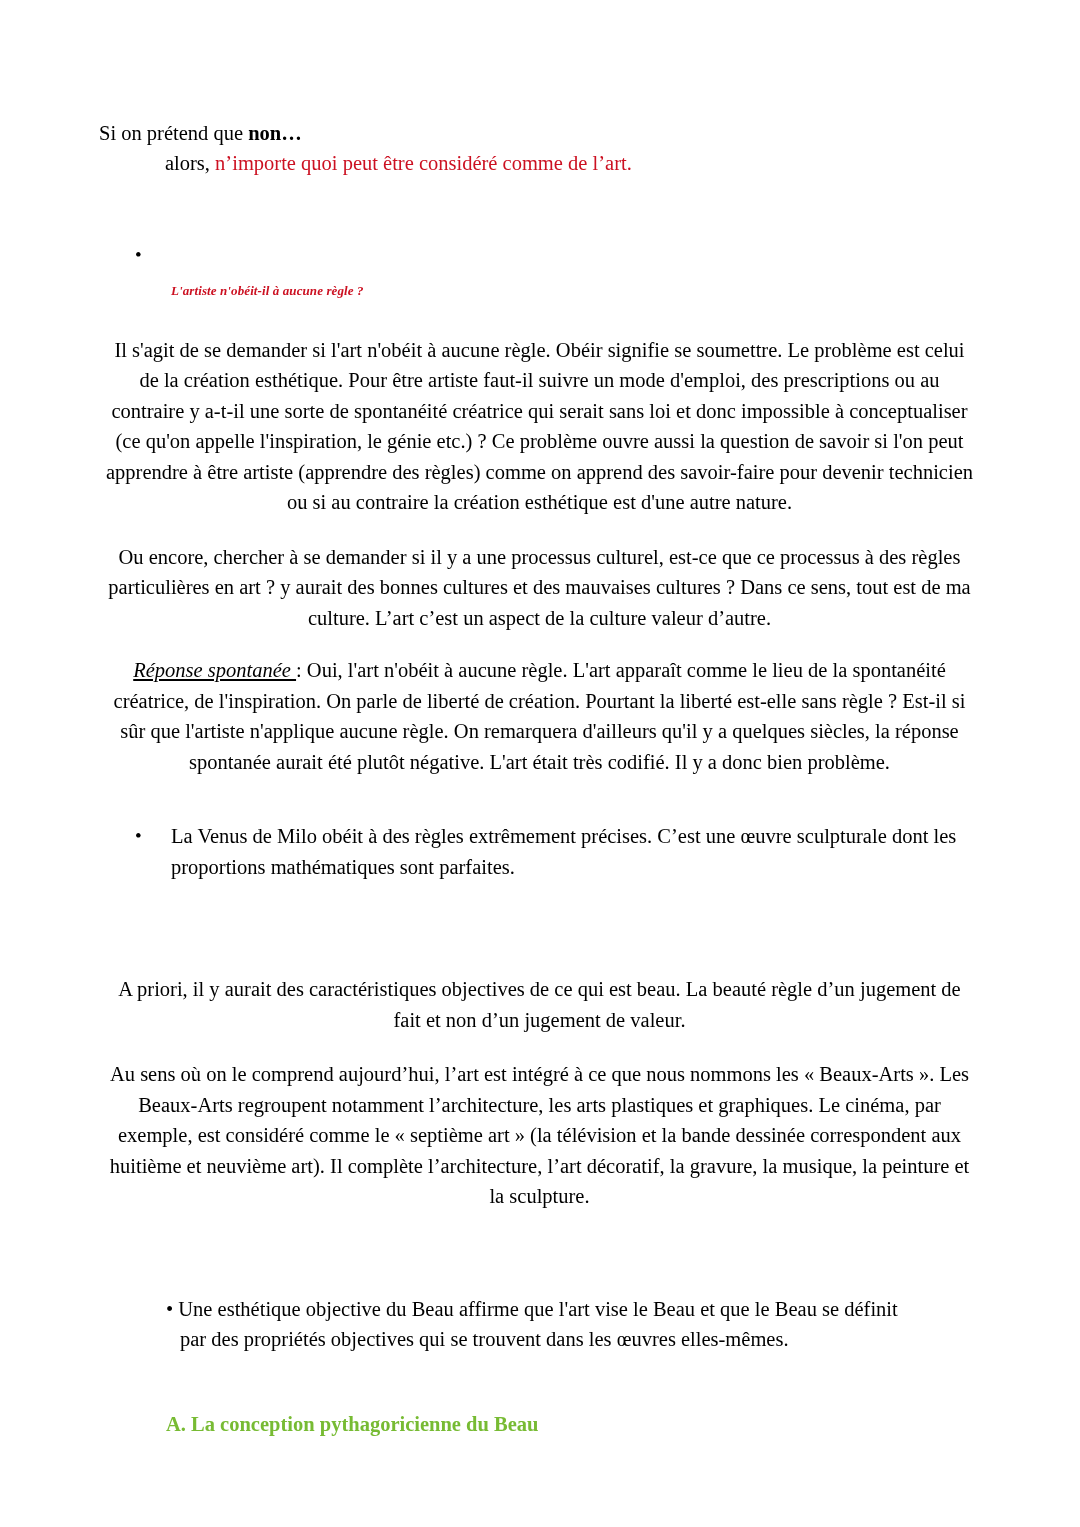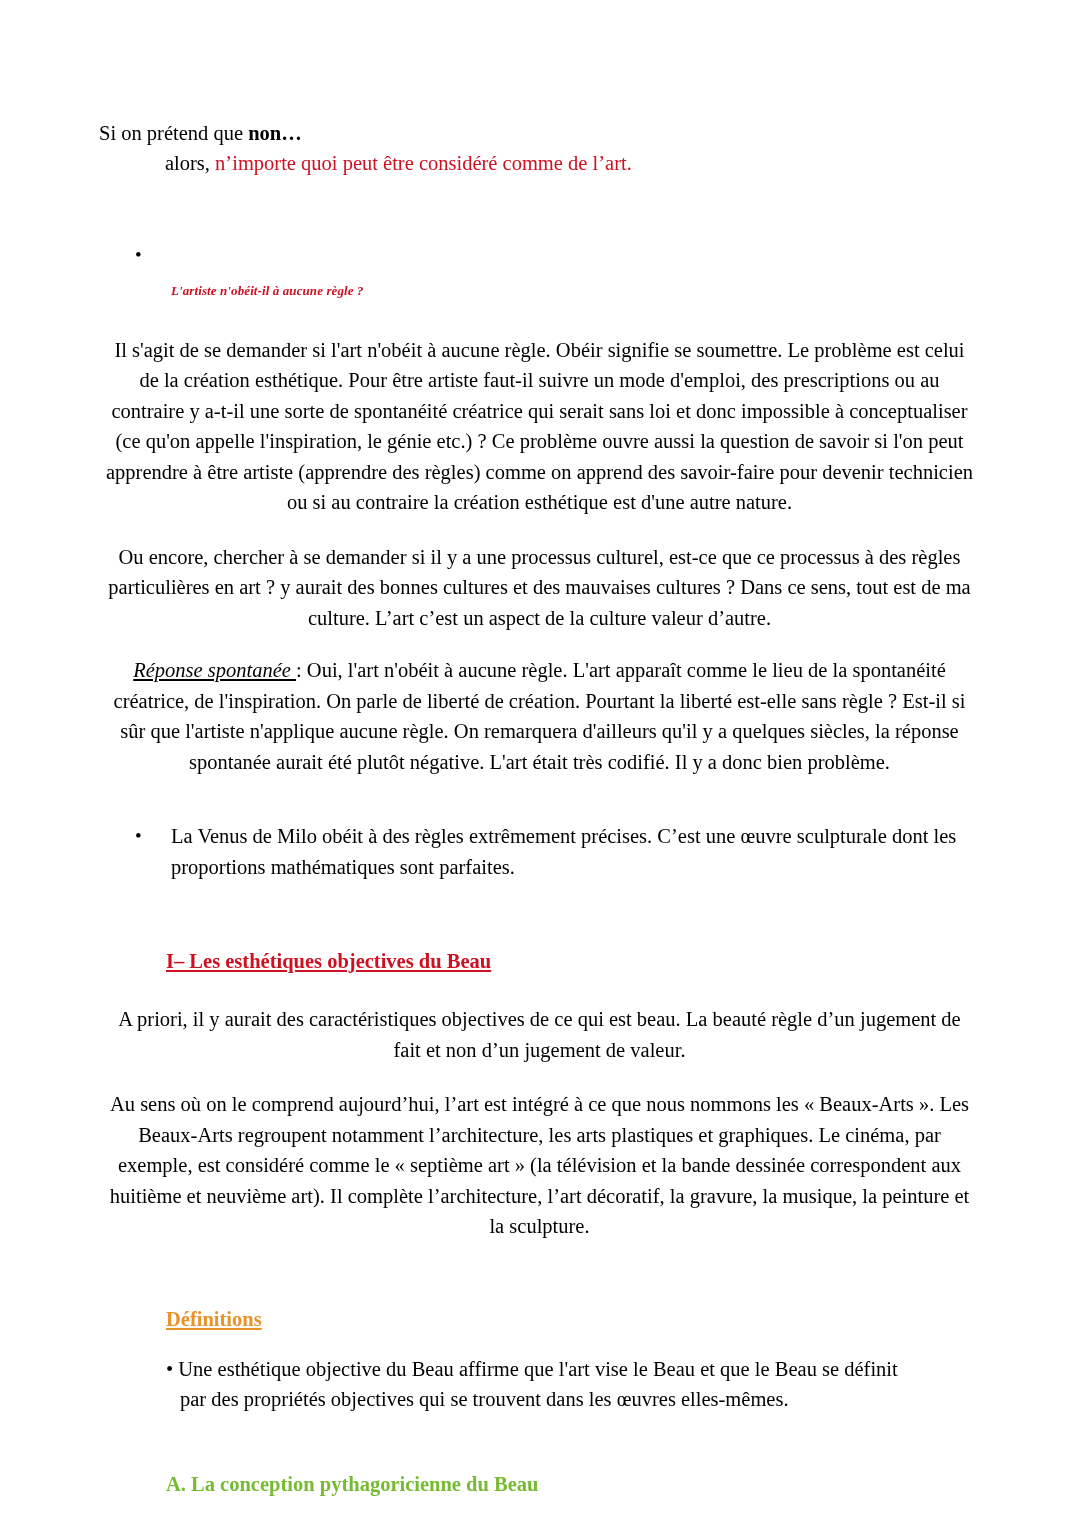--- a/index.html
+++ b/index.html
@@ -172,34 +172,32 @@
     <div class="sp-20"></div>
 
     <div class="bullet-row">
       <div class="bullet-mark">•</div>
       <div class="bullet-body">La Venus de Milo obéit à des règles extrêmement précises. C’est une œuvre sculpturale dont les proportions mathématiques sont parfaites.</div>
     </div>
 
     <div class="sp-38"></div>
     <div class="sp-26"></div>
 
-    <div class="h-roman">I– Les esthétiques objectives du Beau </div>
 
     <div class="sp-24"></div>
 
     <p class="para">A priori, il y aurait des caractéristiques objectives de ce qui est beau. La beauté règle d’un jugement de fait et non d’un jugement de valeur.</p>
 
     <div class="sp-16"></div>
 
     <p class="para">Au sens où on le comprend aujourd’hui, l’art est intégré à ce que nous nommons les « Beaux-Arts ». Les Beaux-Arts regroupent notamment l’architecture, les arts plastiques et graphiques. Le cinéma, par exemple, est considéré comme le « septième art » (la télévision et la bande dessinée correspondent aux huitième et neuvième art). Il complète l’architecture, l’art décoratif, la gravure, la musique, la peinture et la sculpture.</p>
 
     <div class="sp-38"></div>
     <div class="sp-20"></div>
 
-    <div class="h-defs">Définitions</div>
 
     <div class="sp-20"></div>
 
     <div class="dot-block">
       <span class="dot-line">• Une esthétique objective du Beau affirme que l'art vise le Beau et que le Beau se définit</span>
       <span class="cont">par des propriétés objectives qui se trouvent dans les œuvres elles-mêmes.</span>
     </div>
 
     <div class="sp-38"></div>
     <div class="sp-16"></div>

